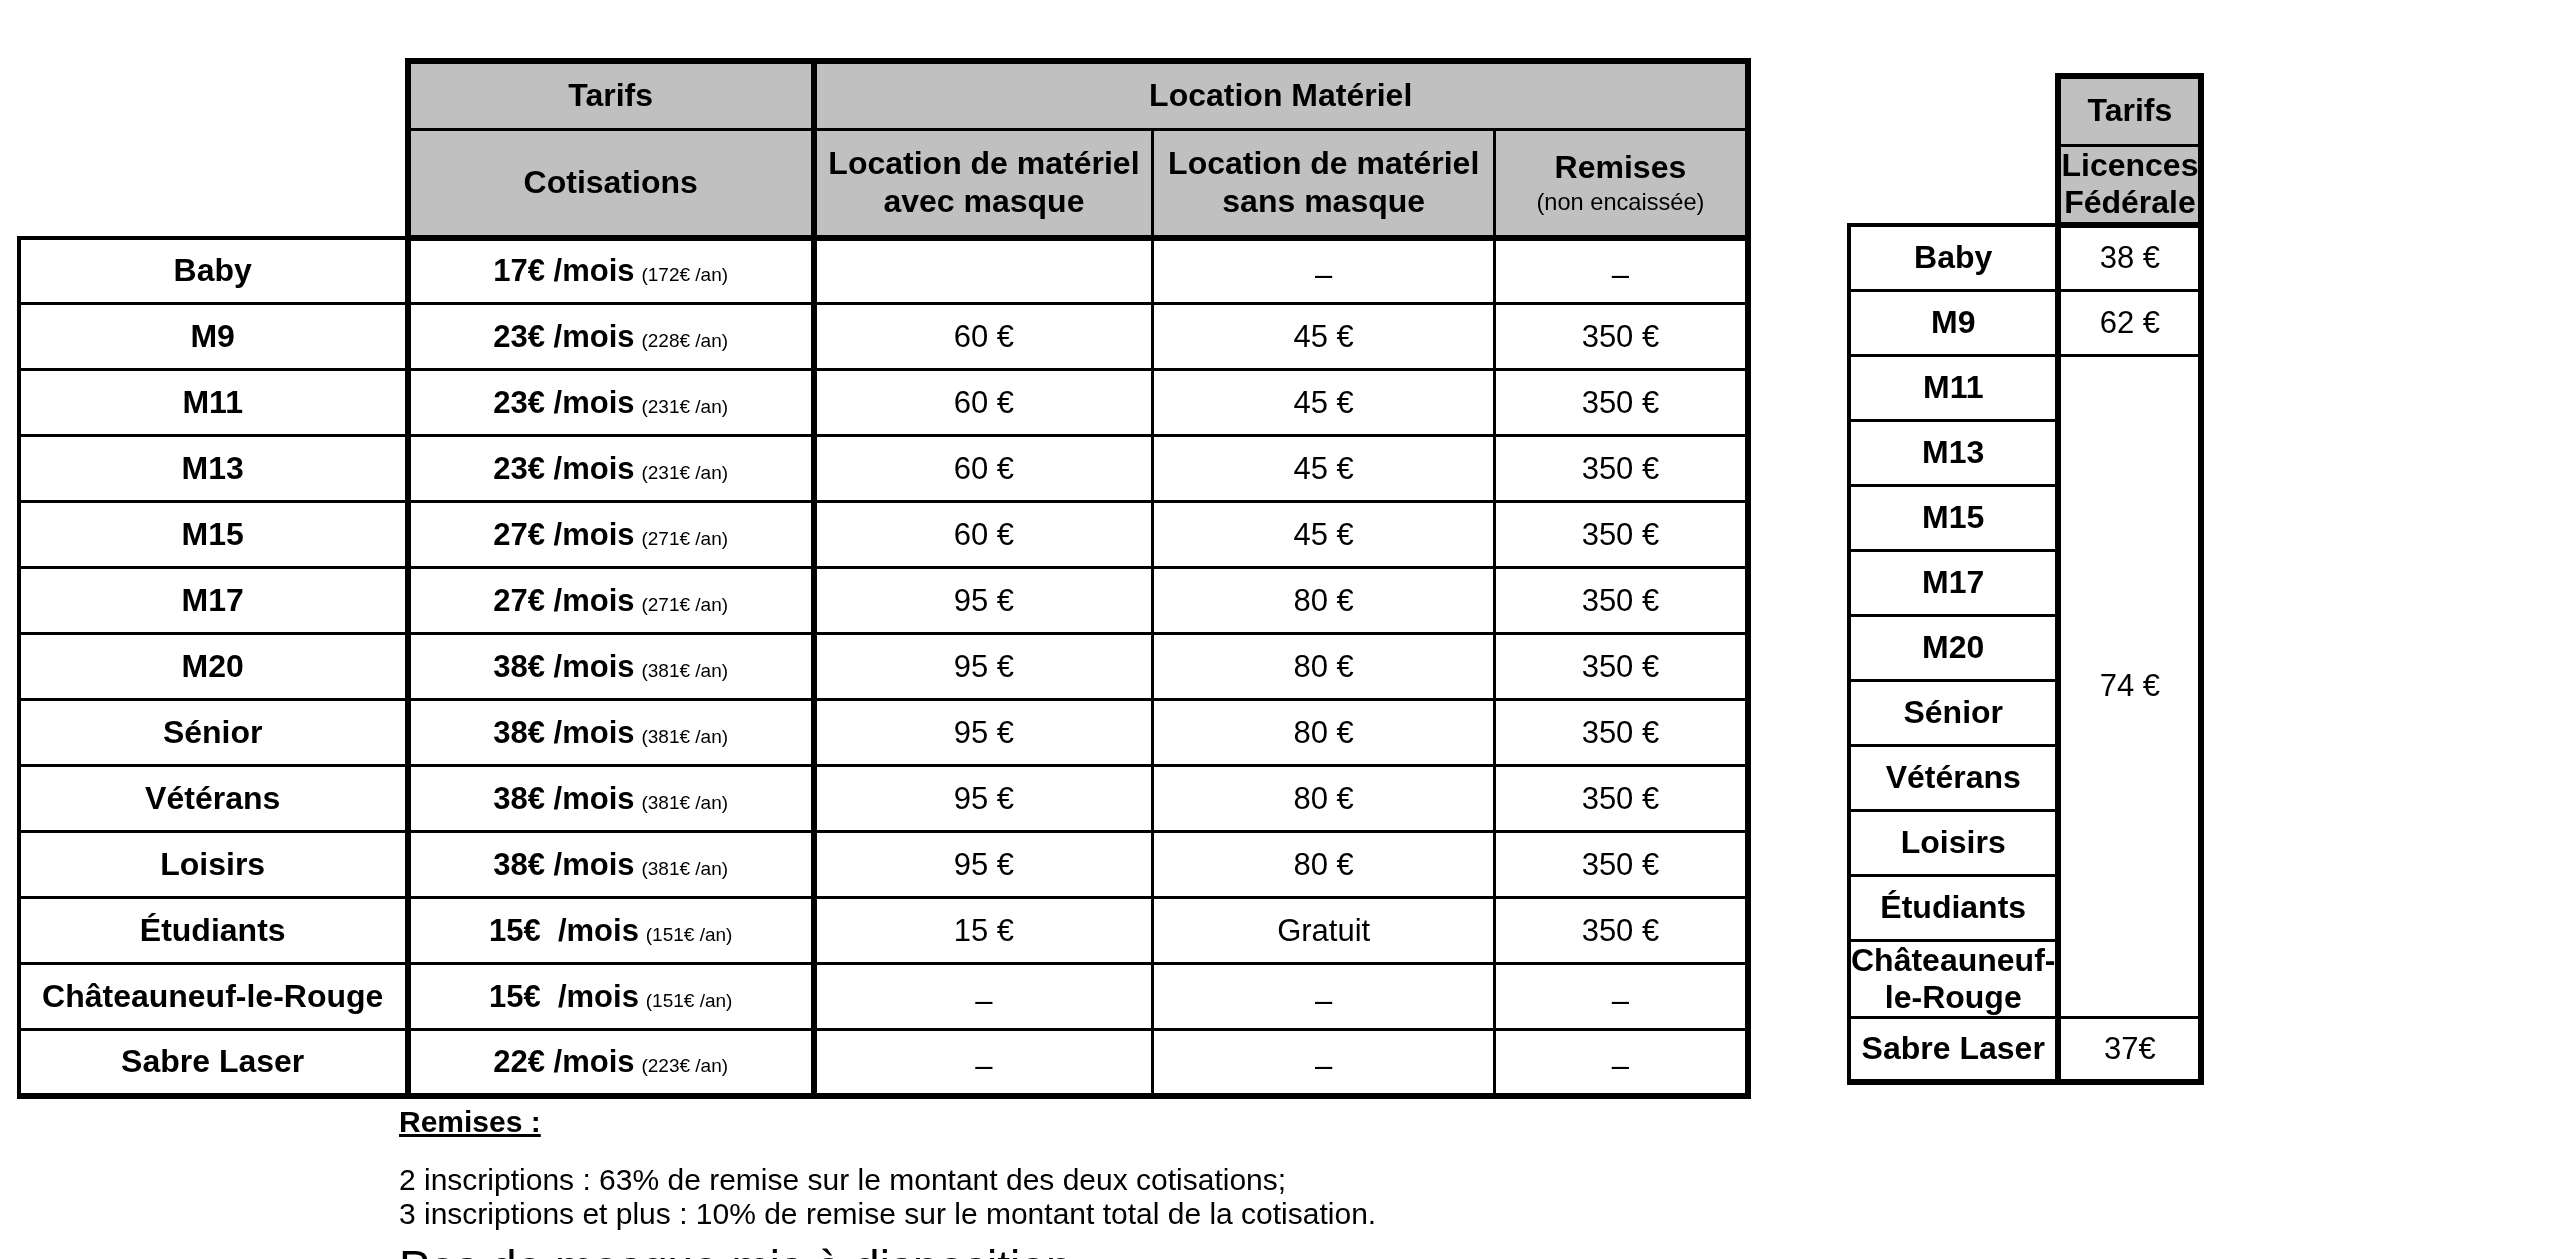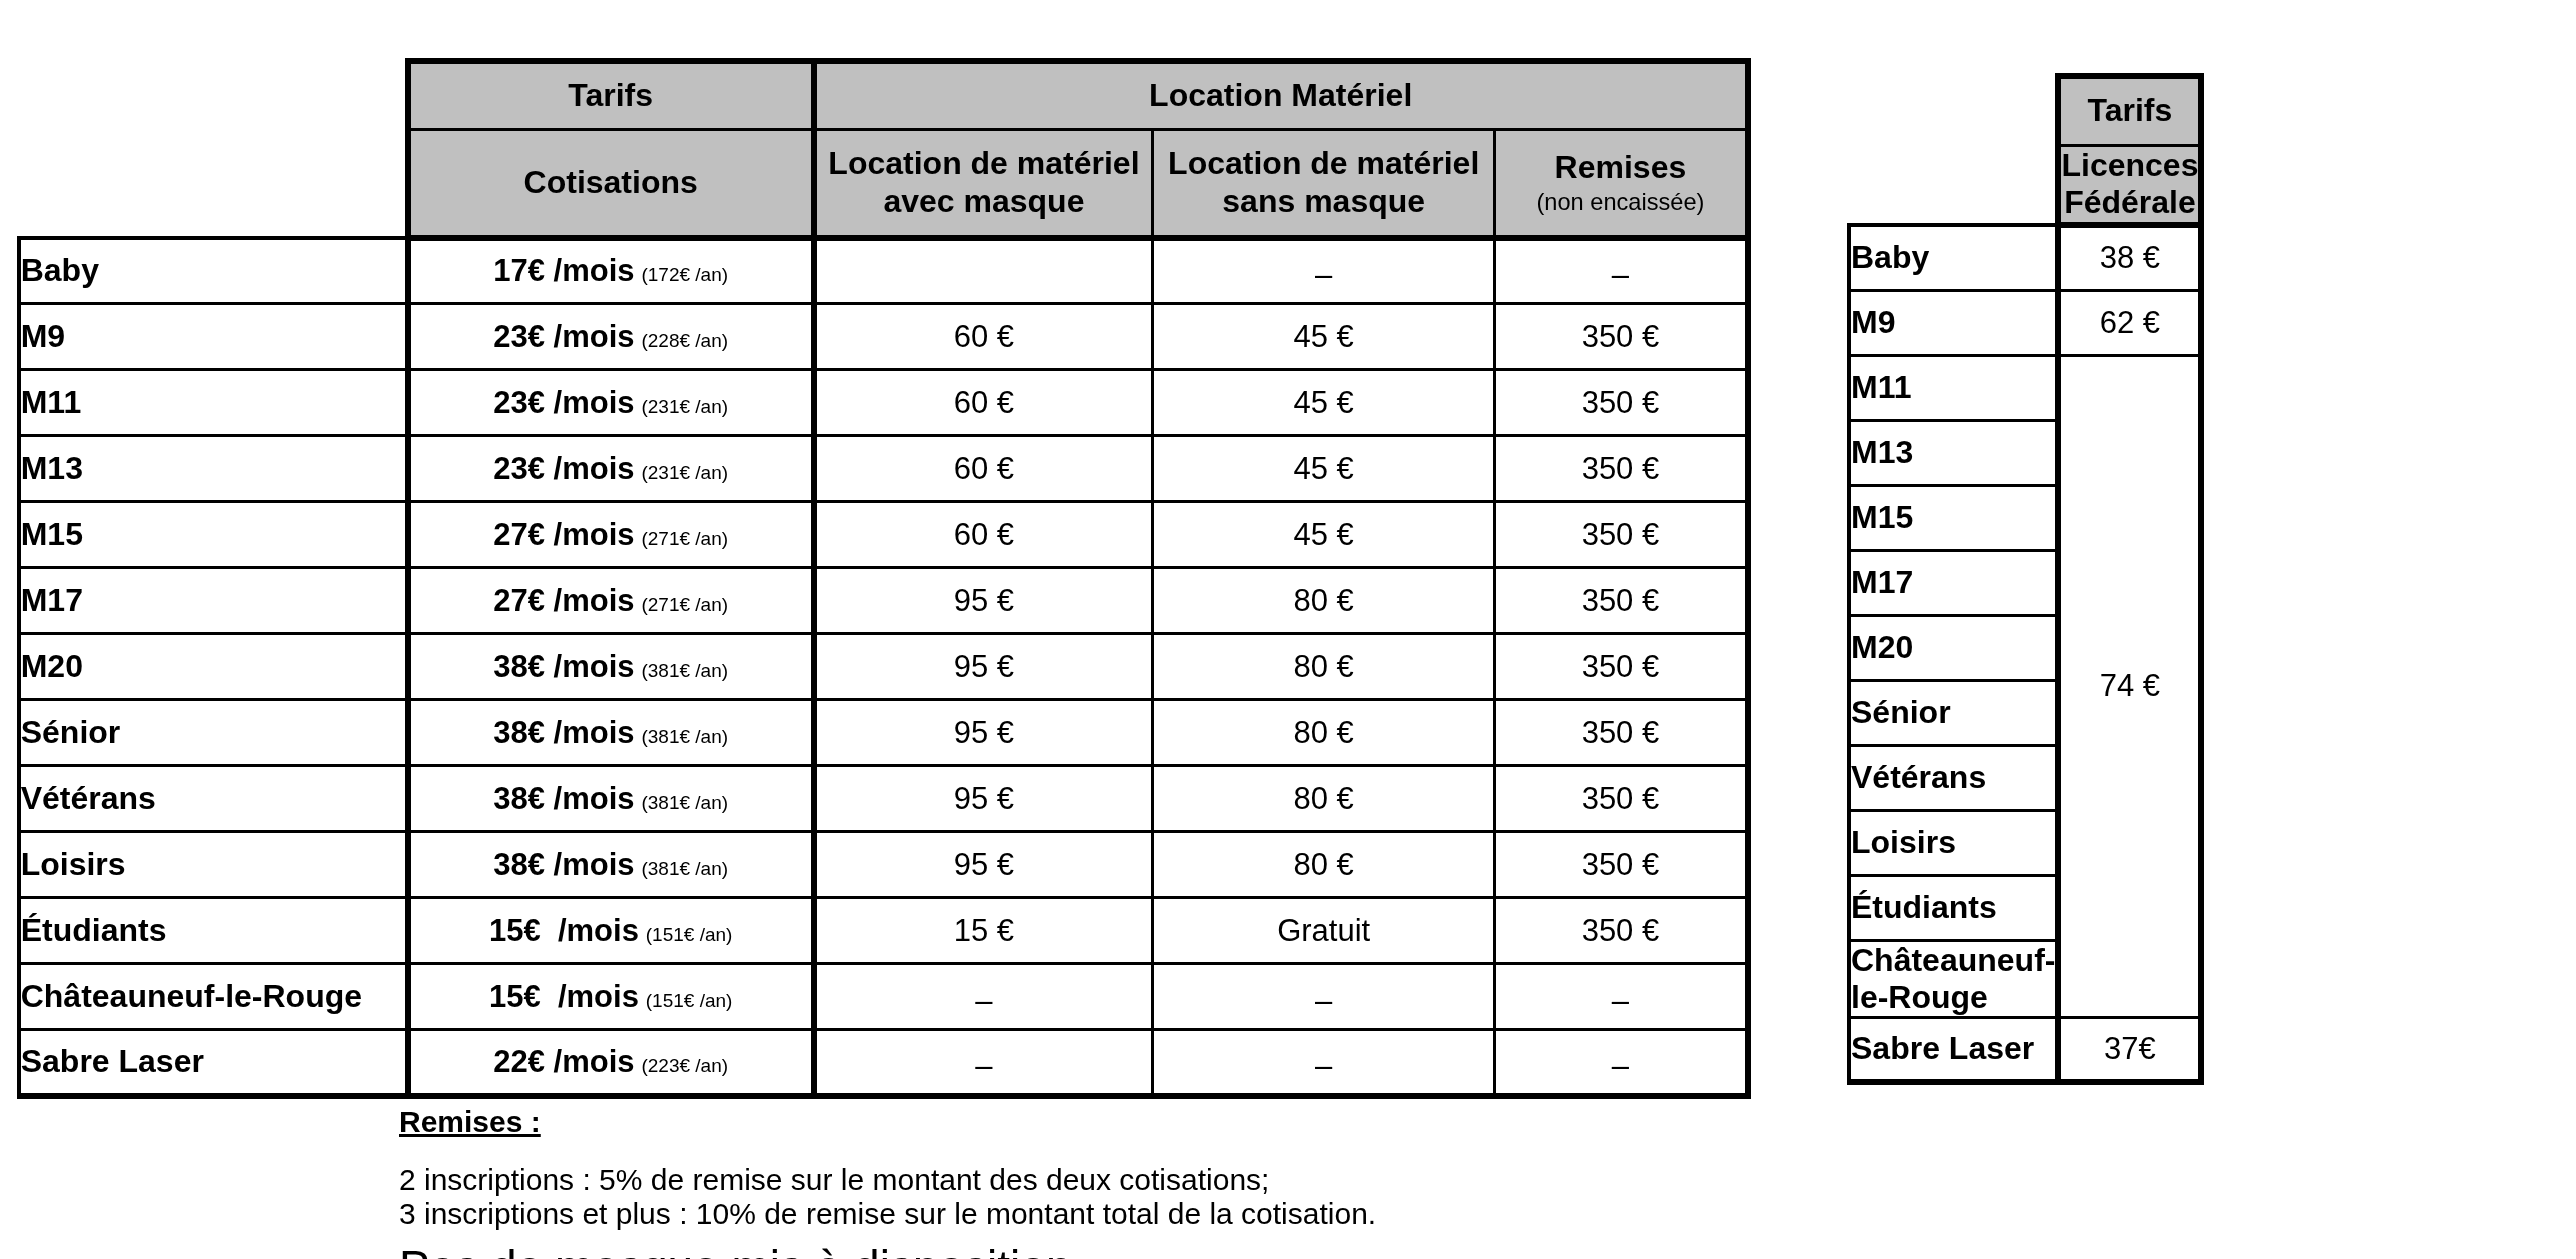--- a/index.html
+++ b/index.html
@@ -46,21 +46,21 @@
     display: block;
     font-weight: normal;
     font-size: 23.6px;
     line-height: 1.15;
     margin-top: 2px;
   }
 
   td.lbl {
     font-weight: bold;
     font-size: 32px;
-    text-align: left;
+    text-align: center;
     vertical-align: middle;
     padding-left: 14.7px;
   }
   td.val {
     font-size: 31px;
     font-weight: normal;
     text-align: center;
     vertical-align: middle;
   }
   td.val.dash {
@@ -285,19 +285,19 @@
         </tr>
       <tr class="drb">
         <td class="lbl bl5 br bb">Sabre Laser</td>
         <td class="val br bb">37€</td>
       </tr>
     </tbody>
   </table>
 
   <div class="notes">
     <p class="remises-title">Remises :</p>
-    <p class="note-line">2 inscriptions : 5% de remise sur le montant des deux cotisations;</p>
+    <p class="note-line">2 inscriptions : 63% de remise sur le montant des deux cotisations;</p>
     <p class="note-line">3 inscriptions et plus : 10% de remise sur le montant total de la cotisation.</p>
     <p class="big-note">Pas de masque mis à disposition</p>
   </div>
 
 </div>
 
 
 </body></html>

